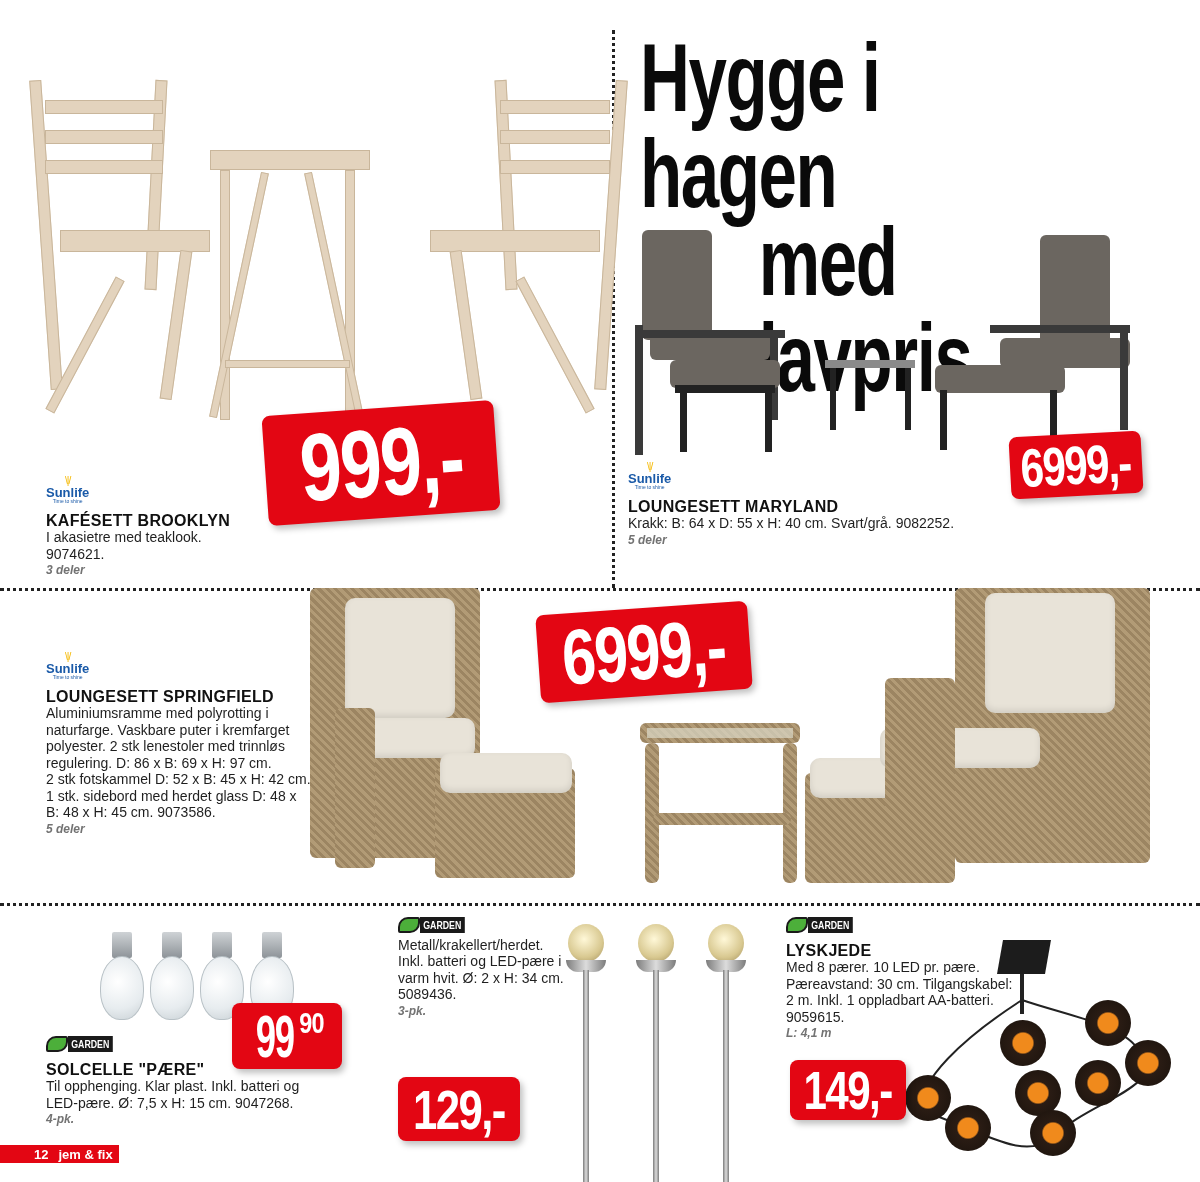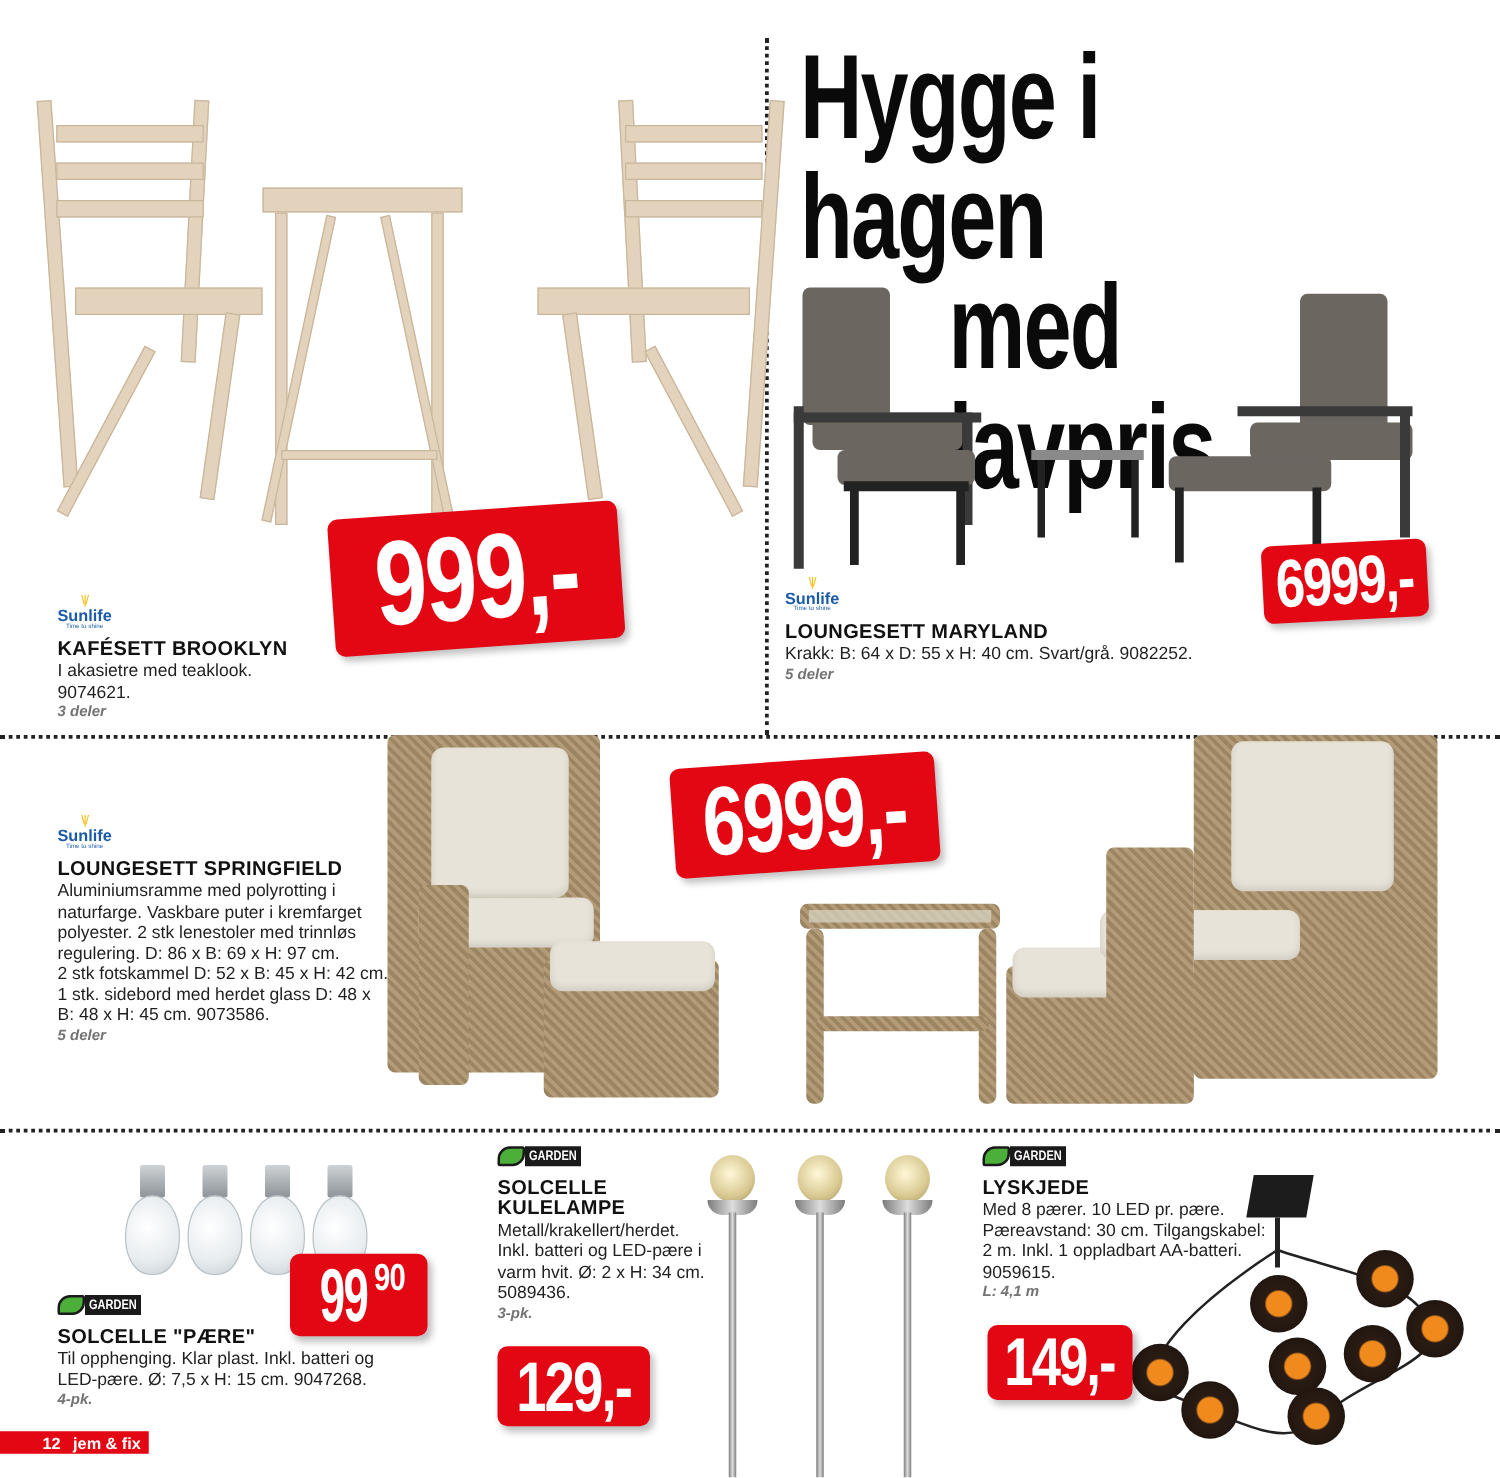--- a/index.html
+++ b/index.html
@@ -235,24 +235,20 @@
 </div>
 
 <div class="price" style="left:398px; top:1077px; width:122px; height:64px; font-size:56px;">
   <span>129,-</span>
 </div>
 
 <div class="info" style="left:398px; top:917px; width:190px;">
   <div class="garden">
     <span class="leaf"></span>
     <span class="word">GARDEN</span>
-  </div>
-  <div class="title">
-    <div>SOLCELLE</div>
-    <div>KULELAMPE</div>
   </div>
   <div>Metall/krakellert/herdet.</div>
   <div>Inkl. batteri og LED-pære i</div>
   <div>varm hvit. Ø: 2 x H: 34 cm.</div>
   <div>5089436.</div>
   <div class="qty">3-pk.</div>
 </div>
 
 <div class="abs" style="left:900px; top:940px; width:290px; height:230px;">
   <div class="abs" style="left:100px; top:0; width:48px; height:34px; background:#1c1c1c; transform:skewX(-10deg);"></div>

